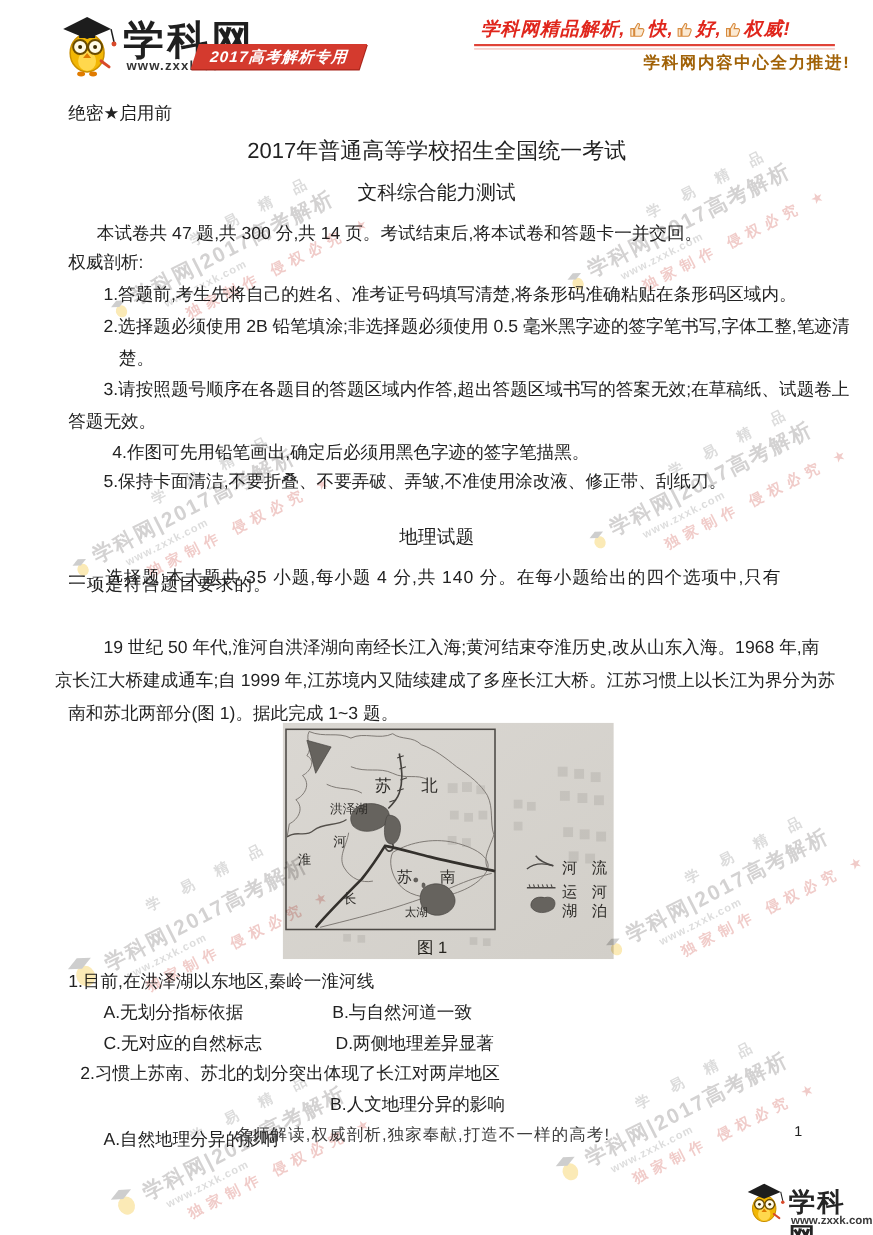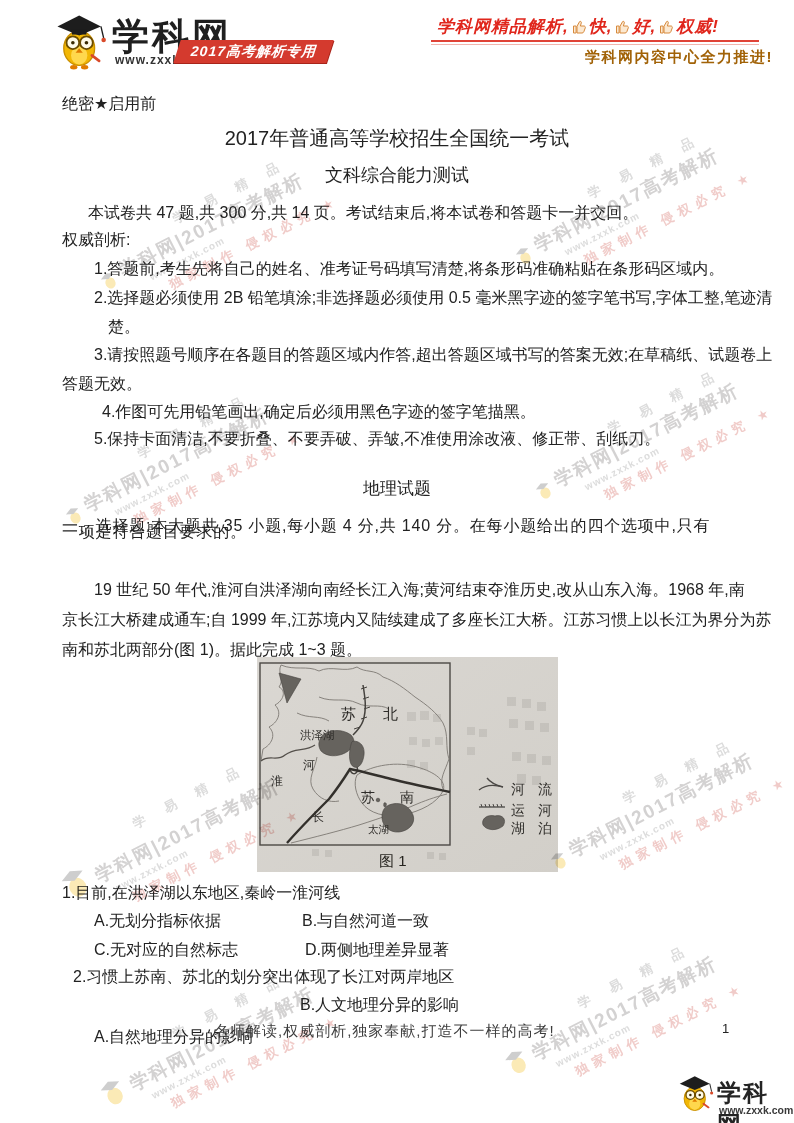--- a/index.html
+++ b/index.html
@@ -198,21 +198,21 @@
     <div class="abs line" style="left:94px;top:346px">3.请按照题号顺序在各题目的答题区域内作答,超出答题区域书写的答案无效;在草稿纸、试题卷上</div>
     <div class="abs line" style="left:62px;top:375px">答题无效。</div>
     <div class="abs line" style="left:102px;top:403px">4.作图可先用铅笔画出,确定后必须用黑色字迹的签字笔描黑。</div>
     <div class="abs line" style="left:94px;top:430px">5.保持卡面清洁,不要折叠、不要弄破、弄皱,不准使用涂改液、修正带、刮纸刀。</div>
 
     <div class="abs line bold center" style="top:480px;font-size:17px">地理试题</div>
     <div class="abs line bold" style="left:62px;top:517px;letter-spacing:.8px">一、选择题:本大题共 35 小题,每小题 4 分,共 140 分。在每小题给出的四个选项中,只有</div>
     <div class="abs line bold" style="left:62px;top:523px;letter-spacing:.8px">一项是符合题目要求的。</div>
 
     <div class="abs line" style="left:94px;top:581px">19 世纪 50 年代,淮河自洪泽湖向南经长江入海;黄河结束夺淮历史,改从山东入海。1968 年,南</div>
-    <div class="abs line" style="left:62px;top:611px">京长江大桥建成通车;自 1999 年,江苏境内又陆续建成了多座长江大桥。江苏习惯上以长江为界分为苏</div>
+    <div class="abs line" style="left:50px;top:611px">京长江大桥建成通车;自 1999 年,江苏境内又陆续建成了多座长江大桥。江苏习惯上以长江为界分为苏</div>
     <div class="abs line" style="left:62px;top:641px">南和苏北两部分(图 1)。据此完成 1~3 题。</div>
 
     <div class="figure">
       <svg width="301" height="215" viewBox="0 0 301 215">
         <defs>
           <linearGradient id="gbg" x1="0" y1="0" x2="1" y2="1">
             <stop offset="0" stop-color="#dad7d2"></stop>
               <stop offset="1" stop-color="#d2cfc9"></stop>
           </linearGradient>
         </defs>

